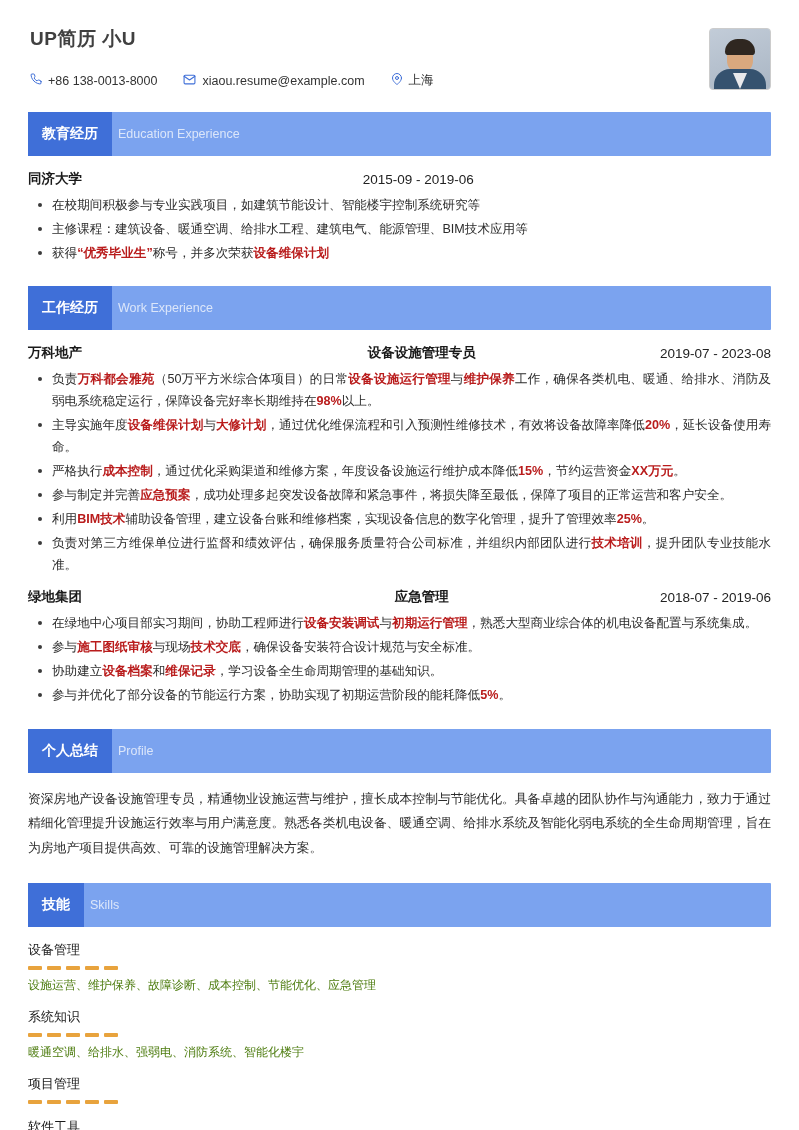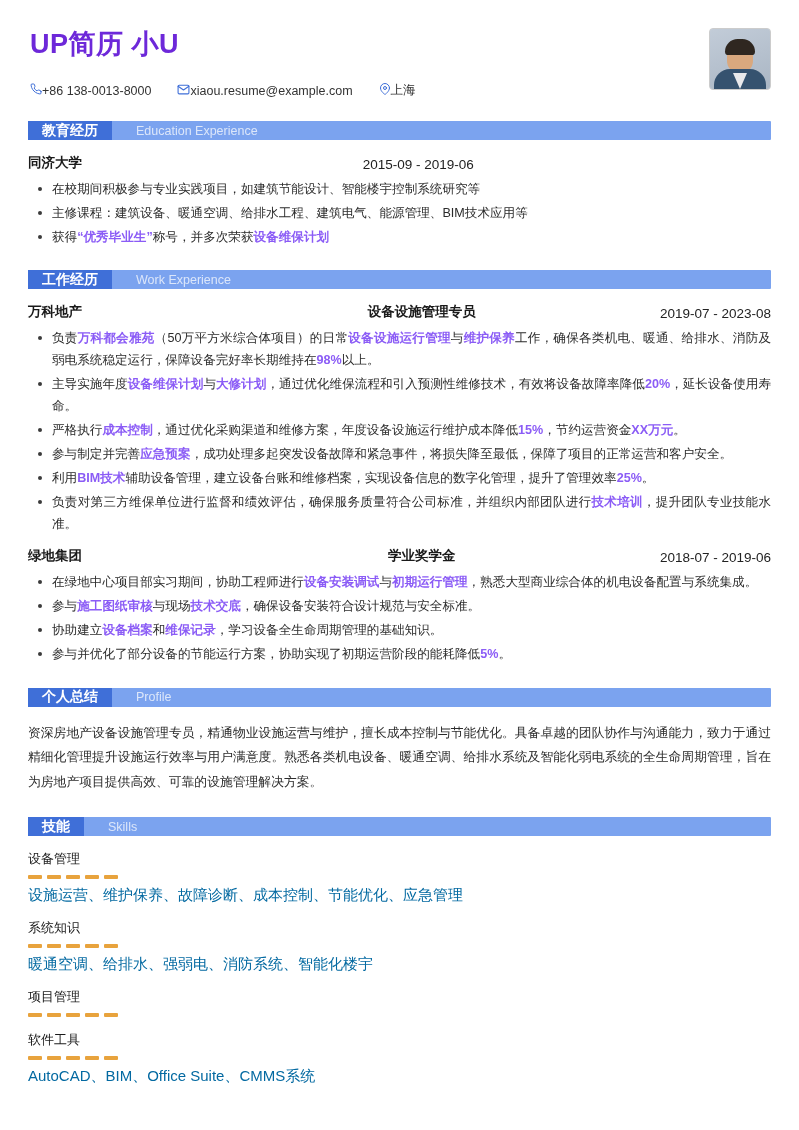--- a/index.html
+++ b/index.html
@@ -18,35 +18,35 @@
   }
   
   .header {
     display: flex;
     align-items: flex-start;
     justify-content: space-between;
     padding: 4px 0 0 0;
   }
   .header-left { flex: 1; }
   .name {
-    font-size: 27px;
+    font-size: 19px;
     font-weight: bold;
-    color: #6d28d9;
+    color: #404040;
     letter-spacing: 0.5px;
     margin: 0 0 20px 2px;
   }
   .contact-row {
     display: flex;
     align-items: center;
     gap: 26px;
     font-size: 12.5px;
     color: #333;
     margin-left: 2px;
   }
-  .contact-item { display: flex; align-items: center; }
+  .contact-item { display: flex; align-items: center; gap: 6px; }
   .contact-item svg { flex: none; }
   .avatar {
     width: 62px; height: 62px;
     border-radius: 4px;
     overflow: hidden;
     border: 1px solid #ccc;
     background: #cfd6de;
     position: relative;
     flex: none;
     margin-top: 2px;
@@ -71,43 +71,43 @@
     position: absolute; left: 50%; bottom: 0; transform: translateX(-50%);
     width: 14px; height: 16px; background: #e9e9ec;
     clip-path: polygon(50% 100%, 0 0, 100% 0);
   }
   
   .section-bar {
     display: flex;
     align-items: stretch;
     margin: 22px 0 14px 0;
     background: #7ba3ef;
-    height: 19px;
+    height: 44px;
     border-radius: 1px;
   }
   .section-bar .cn {
     background: #3f6fd8;
     color: #fff;
     font-size: 14px;
     font-weight: bold;
     display: flex; align-items: center;
     padding: 0 14px;
     white-space: nowrap;
   }
   .section-bar .en {
     color: #e4ecfb;
     font-size: 12.5px;
     display: flex; align-items: center;
-    padding: 0 24px;
+    padding: 0 6px;
     opacity: .92;
   }
   
   .entry-head {
     display: flex;
-    align-items: flex-end;
+    align-items: center;
     font-size: 13.5px;
     color: #1a1a1a;
     margin: 2px 0 6px 0;
   }
   .entry-head .org { font-weight: bold; width: 33%; }
   .entry-head .mid { font-weight: bold; width: 40%; text-align: center; }
   .entry-head .date { width: 27%; text-align: right; font-weight: normal; color: #222; }
   ul.bullets {
     margin: 0 0 4px 0;
     padding: 0 0 0 22px;
@@ -123,21 +123,21 @@
     text-align: justify;
   }
   ul.bullets li::before {
     content: "";
     position: absolute;
     left: -12px; top: 9px;
     width: 4px; height: 4px;
     background: #3a3a3a;
     border-radius: 50%;
   }
-  ul.bullets li b { font-weight: bold; color: #8b5cf6; }
+  ul.bullets li b { font-weight: bold; color: #b91c1c; }
   .entry { margin-bottom: 12px; }
   .entry:last-child { margin-bottom: 0; }
   
   .profile-text {
     font-size: 12.8px;
     line-height: 1.95;
     color: #2b2b2b;
     text-align: justify;
     margin: 2px 0 0 0;
   }
@@ -149,21 +149,21 @@
     font-weight: normal;
     margin-bottom: 7px;
   }
   .skill-bars { display: flex; gap: 5px; margin-bottom: 7px; }
   .skill-bars i {
     display: block;
     width: 14px; height: 4px;
     background: #e8a33d;
     border-radius: 1px;
   }
-  .skill-desc { font-size: 15px; color: #0369a1; }
+  .skill-desc { font-size: 12px; color: #4d7c0f; }
 </style>
 </head>
 <body>
 
 <div class="page">
 
   <div class="header">
     <div class="header-left">
       <div class="name">UP简历 小U</div>
       <div class="contact-row">
@@ -237,21 +237,21 @@
       <li>严格执行<b>成本控制</b>，通过优化采购渠道和维修方案，年度设备设施运行维护成本降低<b>15%</b>，节约运营资金<b>XX万元</b>。</li>
       <li>参与制定并完善<b>应急预案</b>，成功处理多起突发设备故障和紧急事件，将损失降至最低，保障了项目的正常运营和客户安全。</li>
       <li>利用<b>BIM技术</b>辅助设备管理，建立设备台账和维修档案，实现设备信息的数字化管理，提升了管理效率<b>25%</b>。</li>
       <li>负责对第三方维保单位进行监督和绩效评估，确保服务质量符合公司标准，并组织内部团队进行<b>技术培训</b>，提升团队专业技能水准。</li>
     </ul>
   </div>
 
   <div class="entry">
     <div class="entry-head">
       <div class="org">绿地集团</div>
-      <div class="mid">学业奖学金</div>
+      <div class="mid">应急管理</div>
       <div class="date">2018-07 - 2019-06</div>
     </div>
     <ul class="bullets">
       <li>在绿地中心项目部实习期间，协助工程师进行<b>设备安装调试</b>与<b>初期运行管理</b>，熟悉大型商业综合体的机电设备配置与系统集成。</li>
       <li>参与<b>施工图纸审核</b>与现场<b>技术交底</b>，确保设备安装符合设计规范与安全标准。</li>
       <li>协助建立<b>设备档案</b>和<b>维保记录</b>，学习设备全生命周期管理的基础知识。</li>
       <li>参与并优化了部分设备的节能运行方案，协助实现了初期运营阶段的能耗降低<b>5%</b>。</li>
     </ul>
   </div>
 

